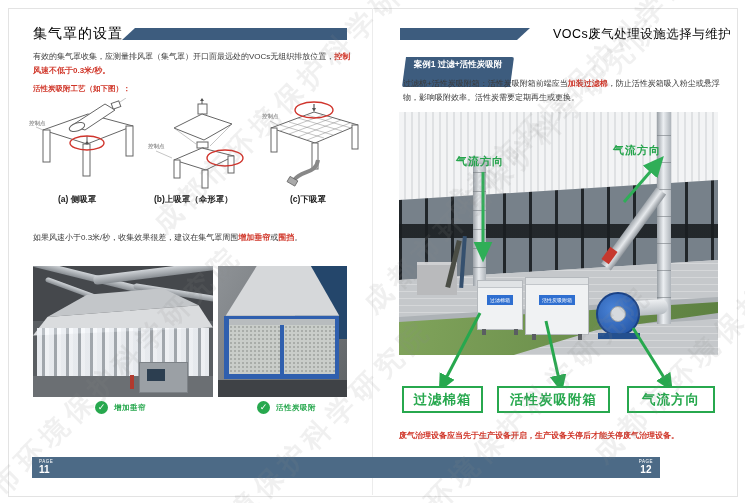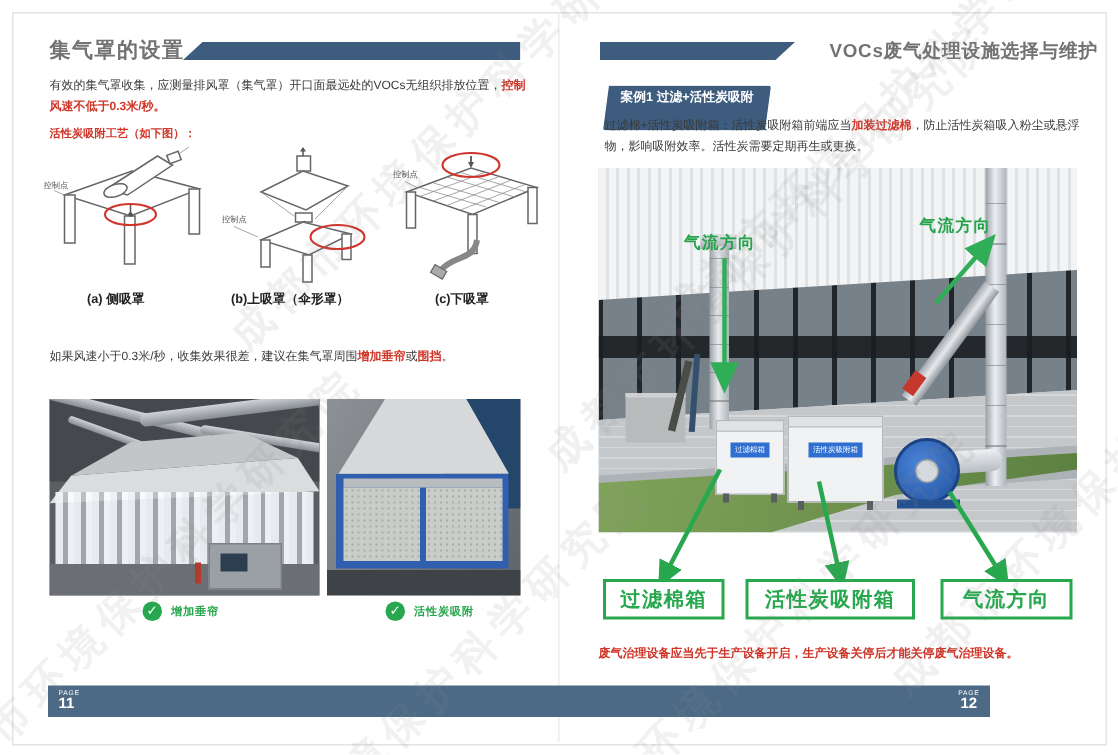--- a/index.html
+++ b/index.html
@@ -7,21 +7,21 @@
     width:745px;height:503px;position:relative;overflow:hidden;
     background:#ffffff;
     font-family:"Liberation Sans","DejaVu Sans",sans-serif;
     color:#333;
   }
   .abs{position:absolute;}
   
   .spread{left:8px;top:8px;width:728px;height:487px;border:1px solid #e3e3e3;background:#fff;z-index:0;}
   .seam{left:372px;top:8px;width:1px;height:487px;background:#ececec;z-index:1;}
   
-  .page-title{font-weight:bold;color:#737373;z-index:2;}
+  .page-title{font-weight:normal;color:#000000;z-index:2;}
   .title-left{left:33px;top:25px;font-size:14px;letter-spacing:1px;}
   .title-right{left:553px;top:26px;font-size:12.5px;letter-spacing:.5px;}
   .hbar{background:#3d5c7e;height:12px;z-index:2;}
   .hbar-left{left:122px;top:28px;width:225px;clip-path:polygon(13px 0,100% 0,100% 100%,0 100%);}
   .hbar-right{left:400px;top:28px;width:130px;clip-path:polygon(0 0,100% 0,calc(100% - 13px) 100%,0 100%);}
   .case-badge{left:402px;top:57px;width:112px;height:30px;background:#3d5c7e;color:#fff;
     font-size:8.5px;font-weight:bold;line-height:15px;text-align:center;
     clip-path:polygon(4px 0,100% 0,calc(100% - 4px) 100%,0 100%);border-radius:2px;z-index:2;}
   
   .para{font-size:8px;line-height:13.5px;color:#3a3a3a;z-index:2;}

